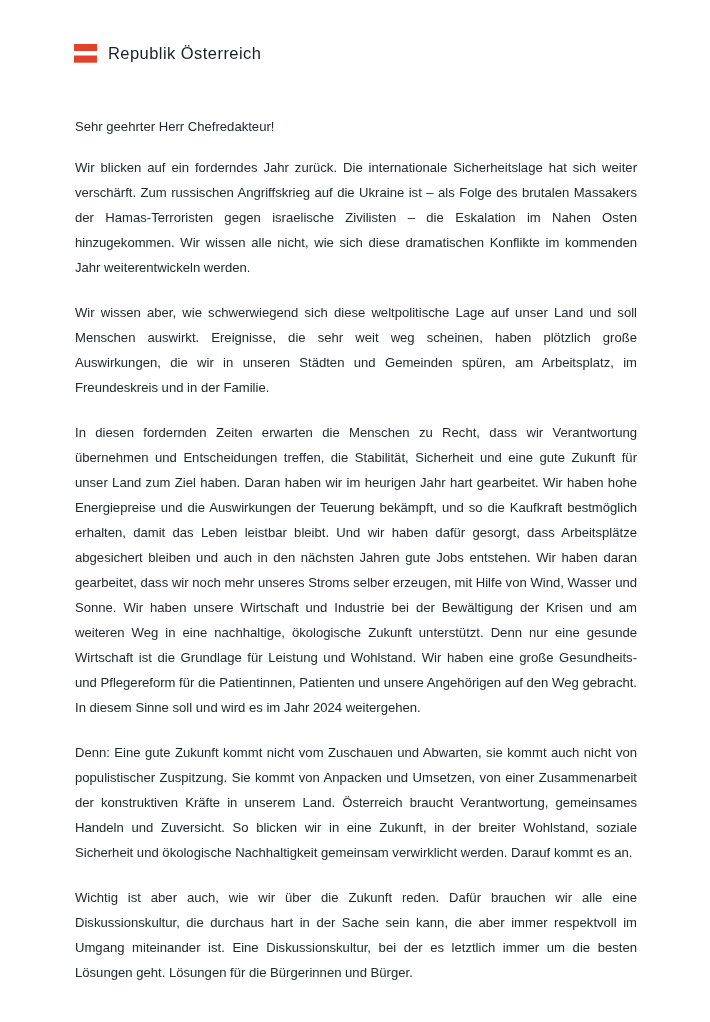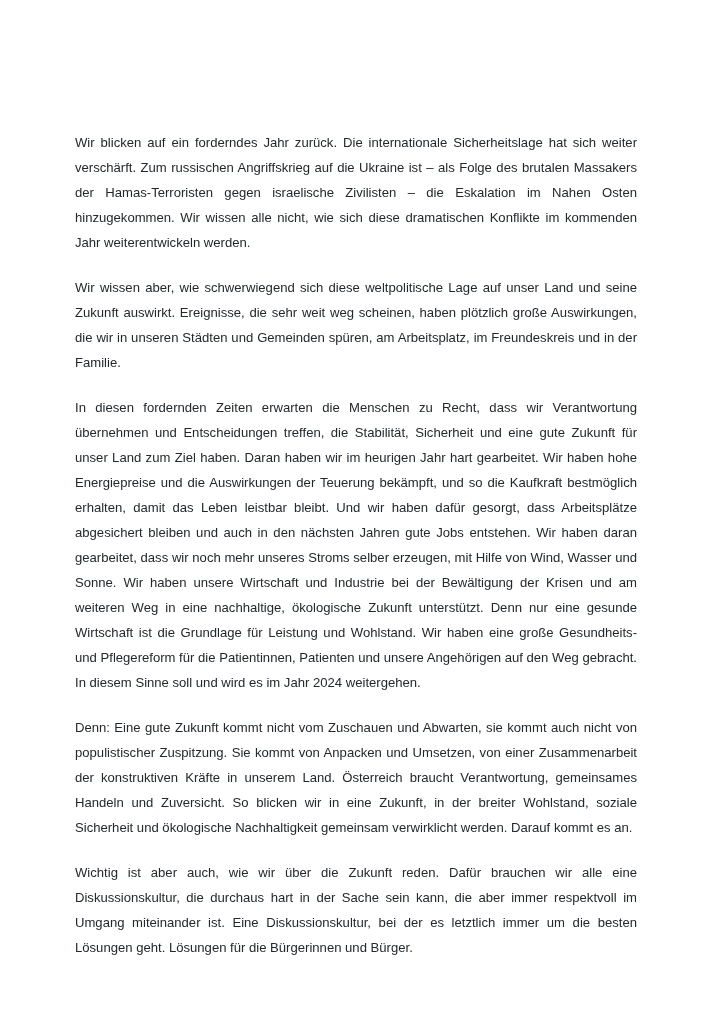--- a/index.html
+++ b/index.html
@@ -79,27 +79,36 @@
   }
 
   .para-gap-large { margin-top: 16px; }
   .para-gap { margin-top: 20px; }
 </style>
 </head>
 <body>
 
 <div class="page">
 
+  <div class="letterhead">
+    <svg class="flag-mark" viewBox="0 0 23 19" aria-hidden="true">
+      <rect x="0" y="0" width="23" height="7.2" fill="#e1432a"></rect>
+      <rect x="0" y="7.2" width="23" height="4.3" fill="#ffffff"></rect>
+      <rect x="0" y="11.5" width="23" height="7.2" fill="#e1432a"></rect>
+    </svg>
+    <span class="letterhead-title">Republik Österreich</span>
+  </div>
 
   <div class="letter-body">
 
+    <p class="salutation">Sehr geehrter Herr Chefredakteur!</p>
 
     <p class="para para-gap-large">Wir blicken auf ein forderndes Jahr zurück. Die internationale Sicherheitslage hat sich weiter verschärft. Zum russischen Angriffskrieg auf die Ukraine ist – als Folge des brutalen Massakers der Hamas-Terroristen gegen israelische Zivilisten – die Eskalation im Nahen Osten hinzugekommen. Wir wissen alle nicht, wie sich diese dramatischen Konflikte im kommenden Jahr weiterentwickeln werden.</p>
 
-    <p class="para para-gap">Wir wissen aber, wie schwerwiegend sich diese weltpolitische Lage auf unser Land und seine Zukunft auswirkt. Ereignisse, die sehr weit weg scheinen, haben plötzlich große Auswirkungen, die wir in unseren Städten und Gemeinden spüren, am Arbeitsplatz, im Freundeskreis und in der Familie.</p>
+    <p class="para para-gap">Wir wissen aber, wie schwerwiegend sich diese weltpolitische Lage auf unser Land und soll Menschen auswirkt. Ereignisse, die sehr weit weg scheinen, haben plötzlich große Auswirkungen, die wir in unseren Städten und Gemeinden spüren, am Arbeitsplatz, im Freundeskreis und in der Familie.</p>
 
     <p class="para para-gap">In diesen fordernden Zeiten erwarten die Menschen zu Recht, dass wir Verantwortung übernehmen und Entscheidungen treffen, die Stabilität, Sicherheit und eine gute Zukunft für unser Land zum Ziel haben. Daran haben wir im heurigen Jahr hart gearbeitet. Wir haben hohe Energiepreise und die Auswirkungen der Teuerung bekämpft, und so die Kaufkraft bestmöglich erhalten, damit das Leben leistbar bleibt. Und wir haben dafür gesorgt, dass Arbeitsplätze abgesichert bleiben und auch in den nächsten Jahren gute Jobs entstehen. Wir haben daran gearbeitet, dass wir noch mehr unseres Stroms selber erzeugen, mit Hilfe von Wind, Wasser und Sonne. Wir haben unsere Wirtschaft und Industrie bei der Bewältigung der Krisen und am weiteren Weg in eine nachhaltige, ökologische Zukunft unterstützt. Denn nur eine gesunde Wirtschaft ist die Grundlage für Leistung und Wohlstand. Wir haben eine große Gesundheits- und Pflegereform für die Patientinnen, Patienten und unsere Angehörigen auf den Weg gebracht. In diesem Sinne soll und wird es im Jahr 2024 weitergehen.</p>
 
     <p class="para para-gap">Denn: Eine gute Zukunft kommt nicht vom Zuschauen und Abwarten, sie kommt auch nicht von populistischer Zuspitzung. Sie kommt von Anpacken und Umsetzen, von einer Zusammenarbeit der konstruktiven Kräfte in unserem Land. Österreich braucht Verantwortung, gemeinsames Handeln und Zuversicht. So blicken wir in eine Zukunft, in der breiter Wohlstand, soziale Sicherheit und ökologische Nachhaltigkeit gemeinsam verwirklicht werden. Darauf kommt es an.</p>
 
     <p class="para para-gap">Wichtig ist aber auch, wie wir über die Zukunft reden. Dafür brauchen wir alle eine Diskussionskultur, die durchaus hart in der Sache sein kann, die aber immer respektvoll im Umgang miteinander ist. Eine Diskussionskultur, bei der es letztlich immer um die besten Lösungen geht. Lösungen für die Bürgerinnen und Bürger.</p>
 
   </div>
 
 </div>

